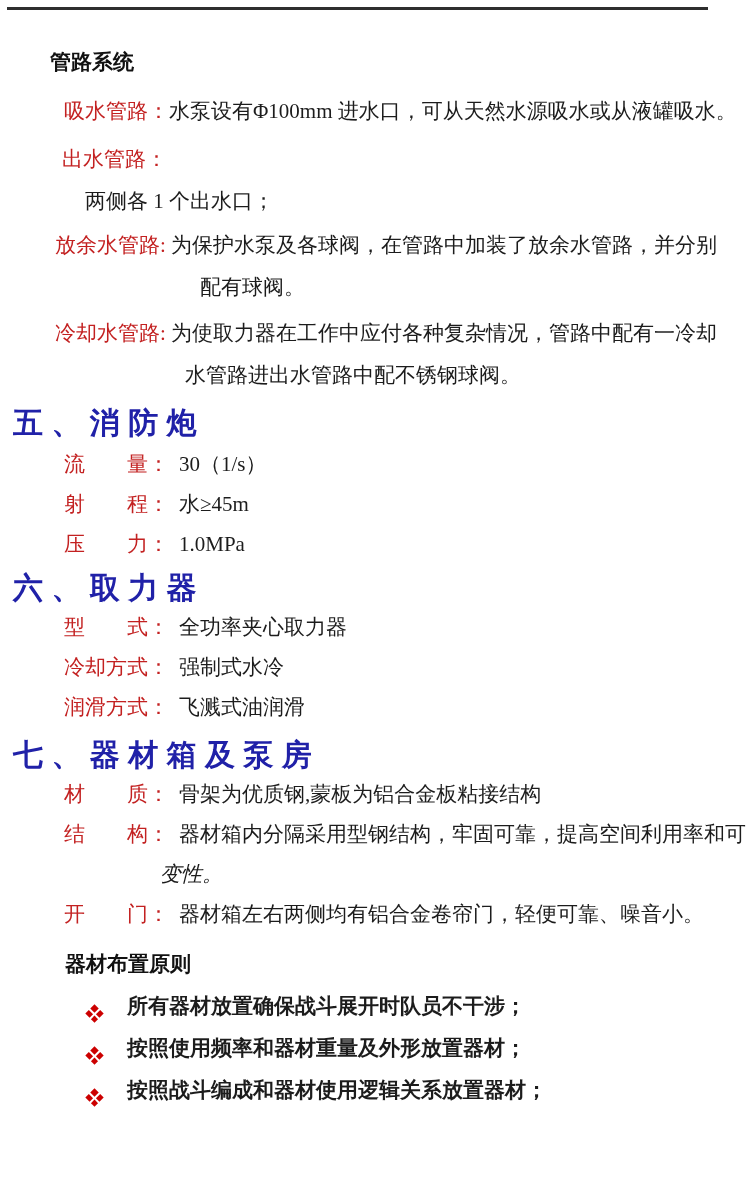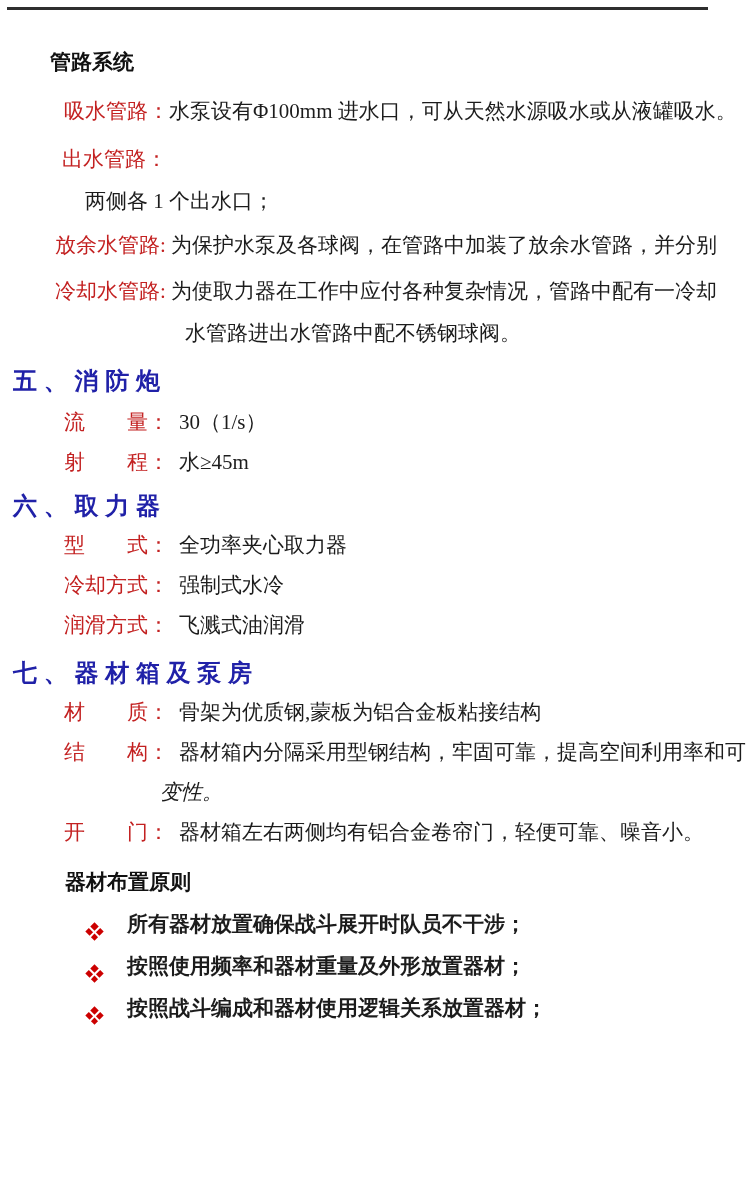--- a/index.html
+++ b/index.html
@@ -29,21 +29,21 @@
     font-family:"Liberation Sans", sans-serif;
     font-weight:bold;color:#111;
     font-size:21px;line-height:28px;
   }
   .h-piping{margin:38px 0 0 50px;}
   .h-layout{margin:22px 0 0 65px;}
   
   .h-blue{
     color:var(--blue);
     font-weight:bold;
-    font-size:24px;line-height:30px;
+    font-size:30px;line-height:30px;
     letter-spacing:0.28em;
   }
   .h-cannon{margin:19px 0 0 13px;}
   .h-pto{margin:15px 0 0 13px;}
   .h-box{margin:19px 0 0 13px;}
   
   .p-suction{margin:21px 0 0 64px;}
   .p-outlet{margin:20px 0 0 62px;}
   .p-out1{margin:14px 0 0 85px;}
   .p-out2{margin:11px 0 0 85px;}
@@ -75,28 +75,30 @@
 
   <p class="h-black h-piping">管路系统</p>
 
   <p class="p-suction"><span class="red">吸水管路：</span><span class="blk">水泵设有Φ100mm 进水口，可从天然水源吸水或从液罐吸水。</span></p>
 
   <p class="p-outlet"><span class="red">出水管路：</span></p>
 
   <p class="p-out1">两侧各 1 个出水口；</p>
 
   <p class="p-drain1"><span class="red">放余水管路:</span> <span class="blk">为保护水泵及各球阀，在管路中加装了放余水管路，并分别</span></p>
+  <p class="p-drain2">配有球阀。</p>
 
   <p class="p-cool1"><span class="red">冷却水管路:</span> <span class="blk">为使取力器在工作中应付各种复杂情况，管路中配有一冷却</span></p>
   <p class="p-cool2">水管路进出水管路中配不锈钢球阀。</p>
 
   <p class="h-blue h-cannon">五、消防炮</p>
 
   <p class="spec"><span class="lbl">流　　量：</span><span class="blk">30（1/s）</span></p>
   <p class="spec"><span class="lbl">射　　程：</span><span class="blk">水≥45m</span></p>
+  <p class="spec"><span class="lbl">压　　力：</span><span class="blk">1.0MPa</span></p>
 
   <p class="h-blue h-pto">六、取力器</p>
 
   <p class="spec first"><span class="lbl">型　　式：</span><span class="blk">全功率夹心取力器</span></p>
   <p class="spec"><span class="lbl">冷却方式：</span><span class="blk">强制式水冷</span></p>
   <p class="spec"><span class="lbl">润滑方式：</span><span class="blk">飞溅式油润滑</span></p>
 
   <p class="h-blue h-box">七、器材箱及泵房</p>
 
   <p class="spec first"><span class="lbl">材　　质：</span><span class="blk">骨架为优质钢,蒙板为铝合金板粘接结构</span></p>

